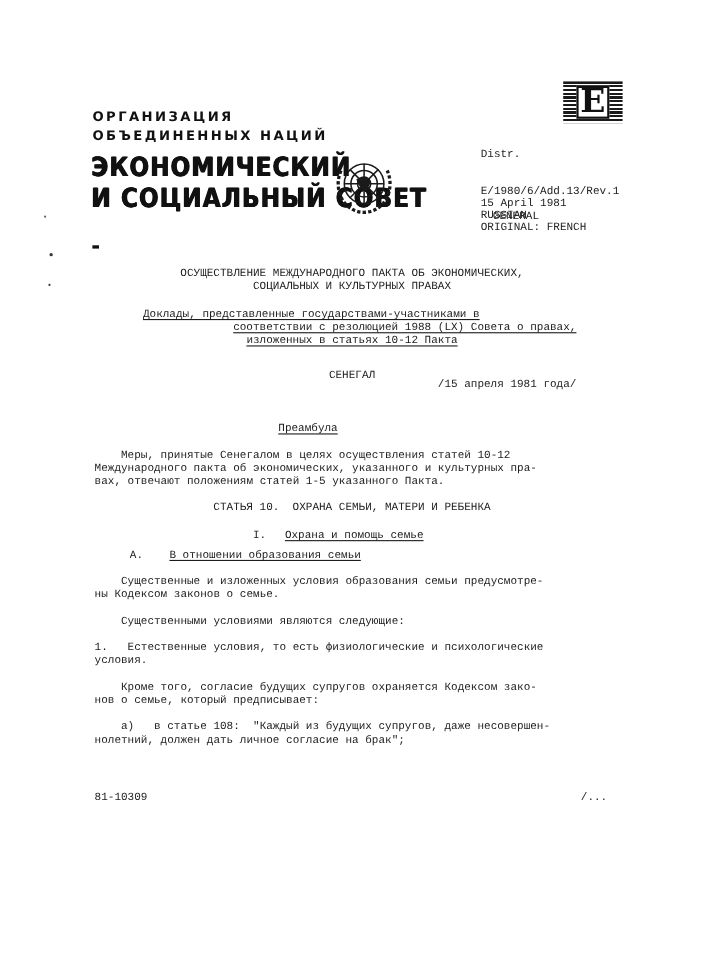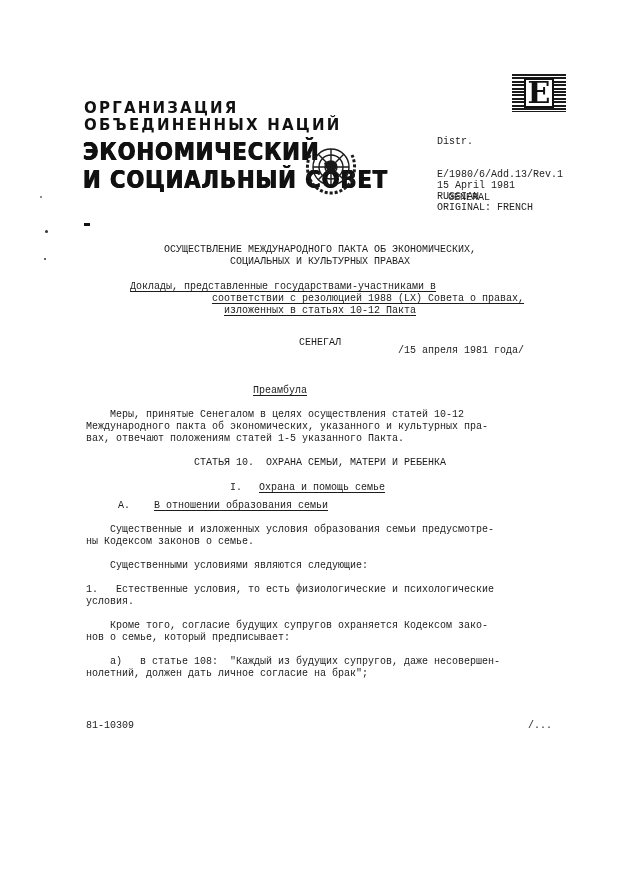--- a/index.html
+++ b/index.html
@@ -3,21 +3,21 @@
 <meta charset="utf-8">
 <style>
   html, body { margin: 0; padding: 0; }
   body {
     width: 640px; height: 883px; background: #ffffff; position: relative; overflow: hidden;
     font-family: "Liberation Mono", "DejaVu Sans Mono", monospace; color: #1a1a1a;
   }
   .abs { position: absolute; }
   .org {
     font-family: "DejaVu Sans", sans-serif; font-weight: bold; letter-spacing: 2.2px;
-    font-size: 15px; color: #111;
+    font-size: 12px; color: #111;
   }
   .council {
     font-family: "DejaVu Sans", sans-serif; font-weight: 900; font-size: 21px; letter-spacing: 1px;
     color: #111; transform: scaleY(1.15); transform-origin: left top; text-shadow: 0.6px 0 0 #111, -0.4px 0 0 #111;
   }
   .badge {
     width: 54px; height: 38px;
     background: repeating-linear-gradient(to bottom, #1a1a1a 0px, #1a1a1a 2px, #ffffff 2px, #ffffff 3.4px);
     display: flex; align-items: center; justify-content: center;
   }

